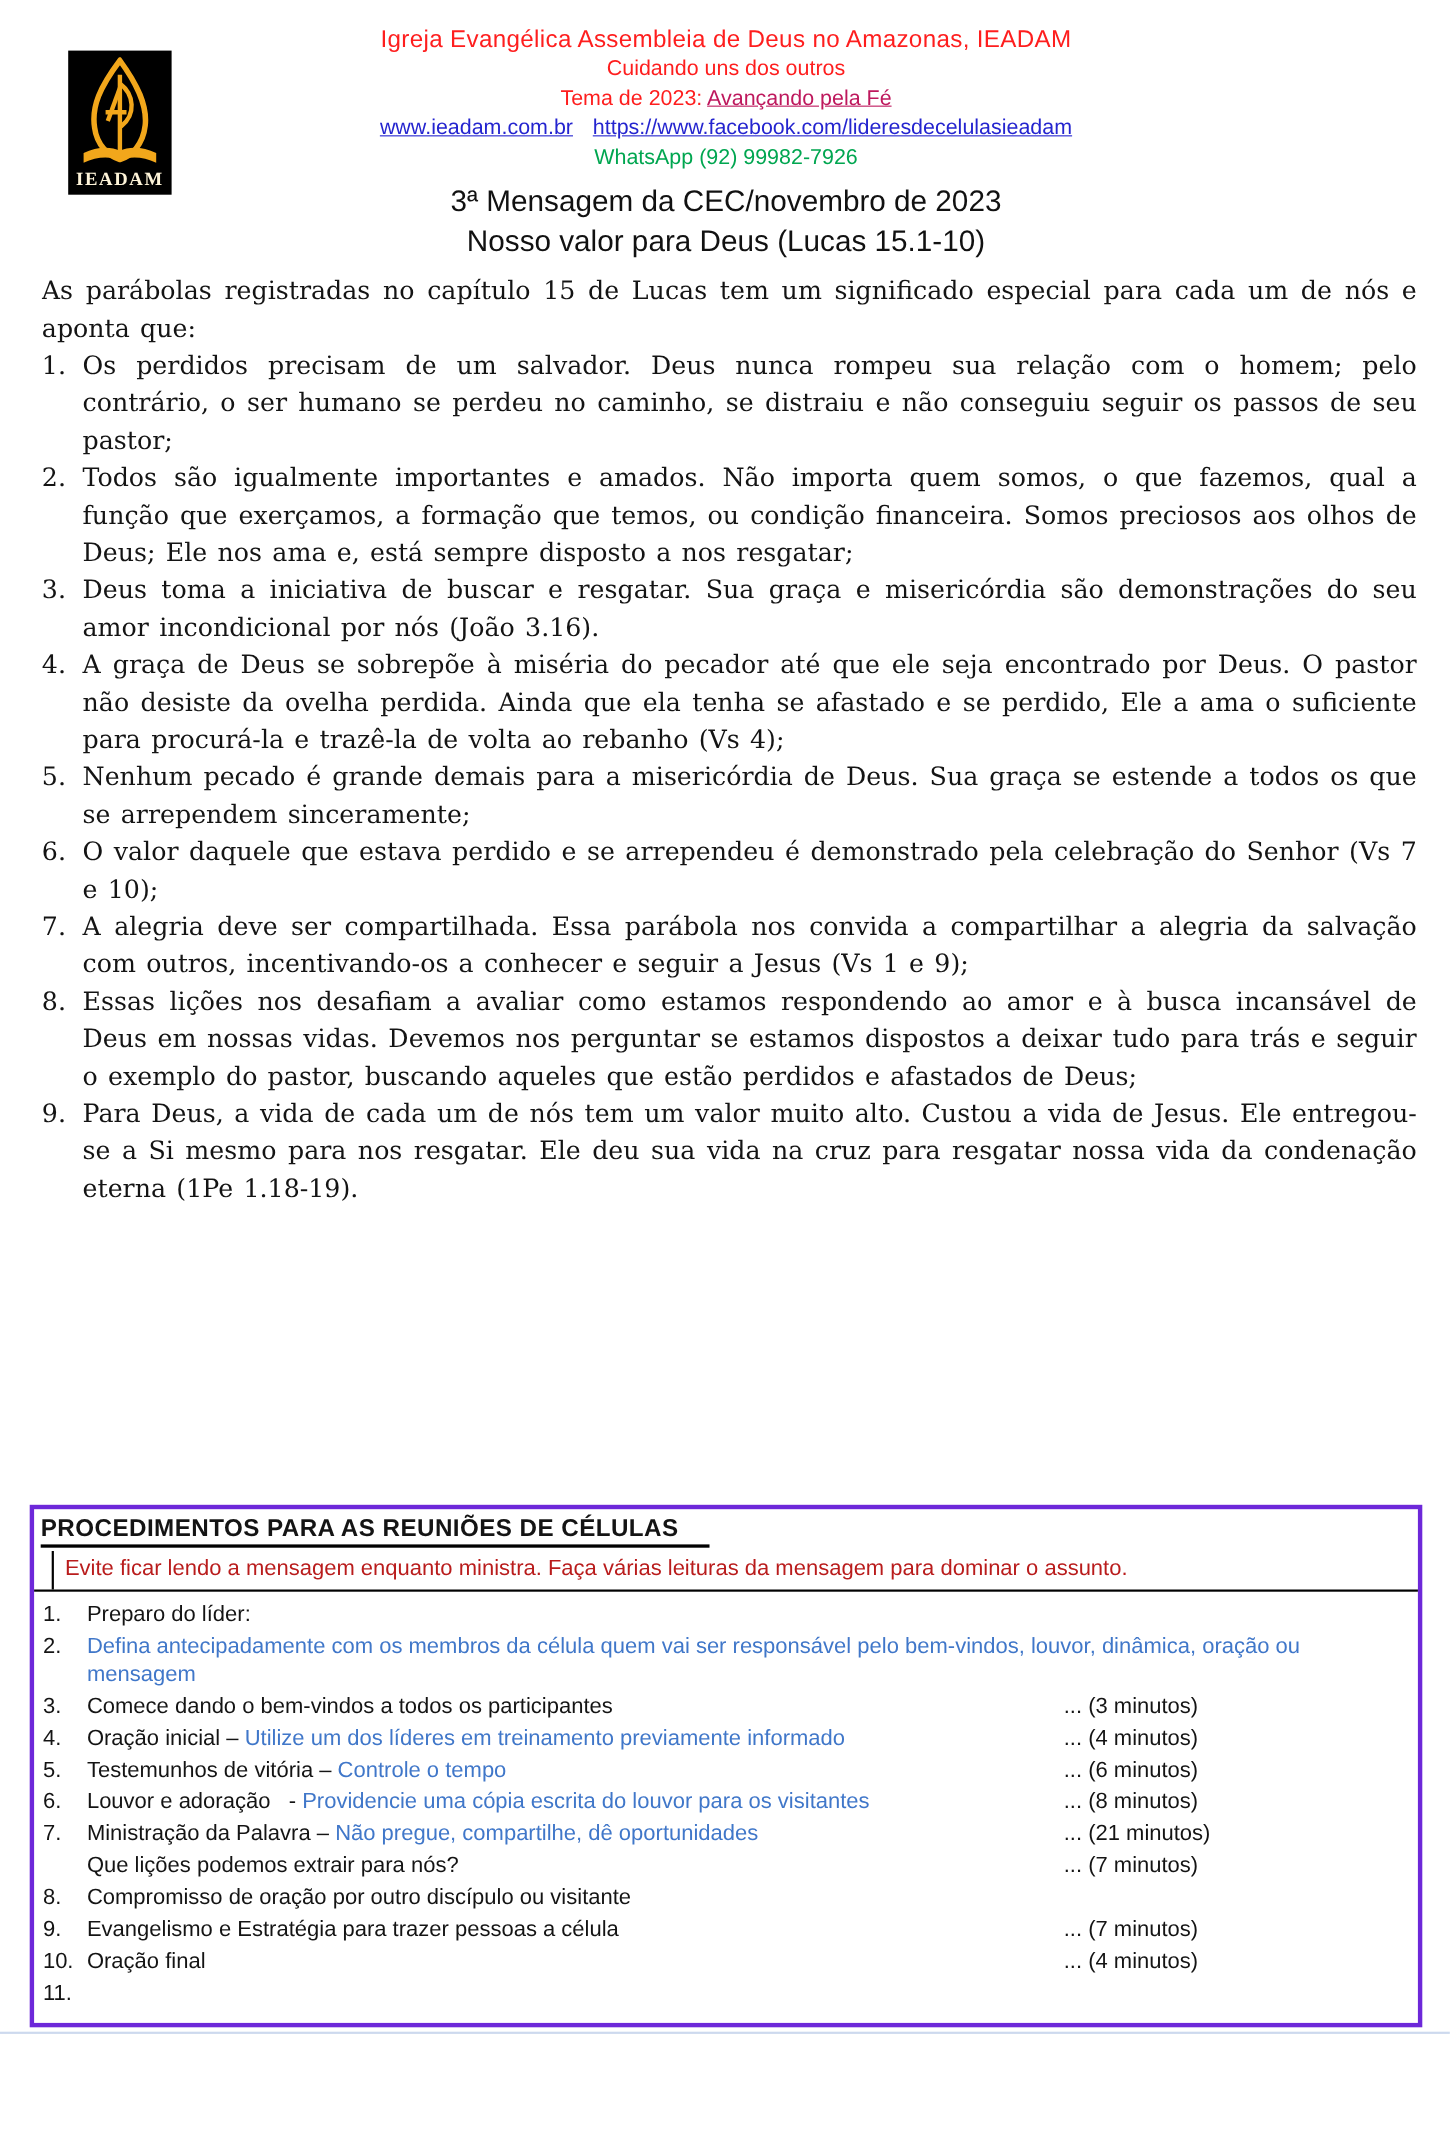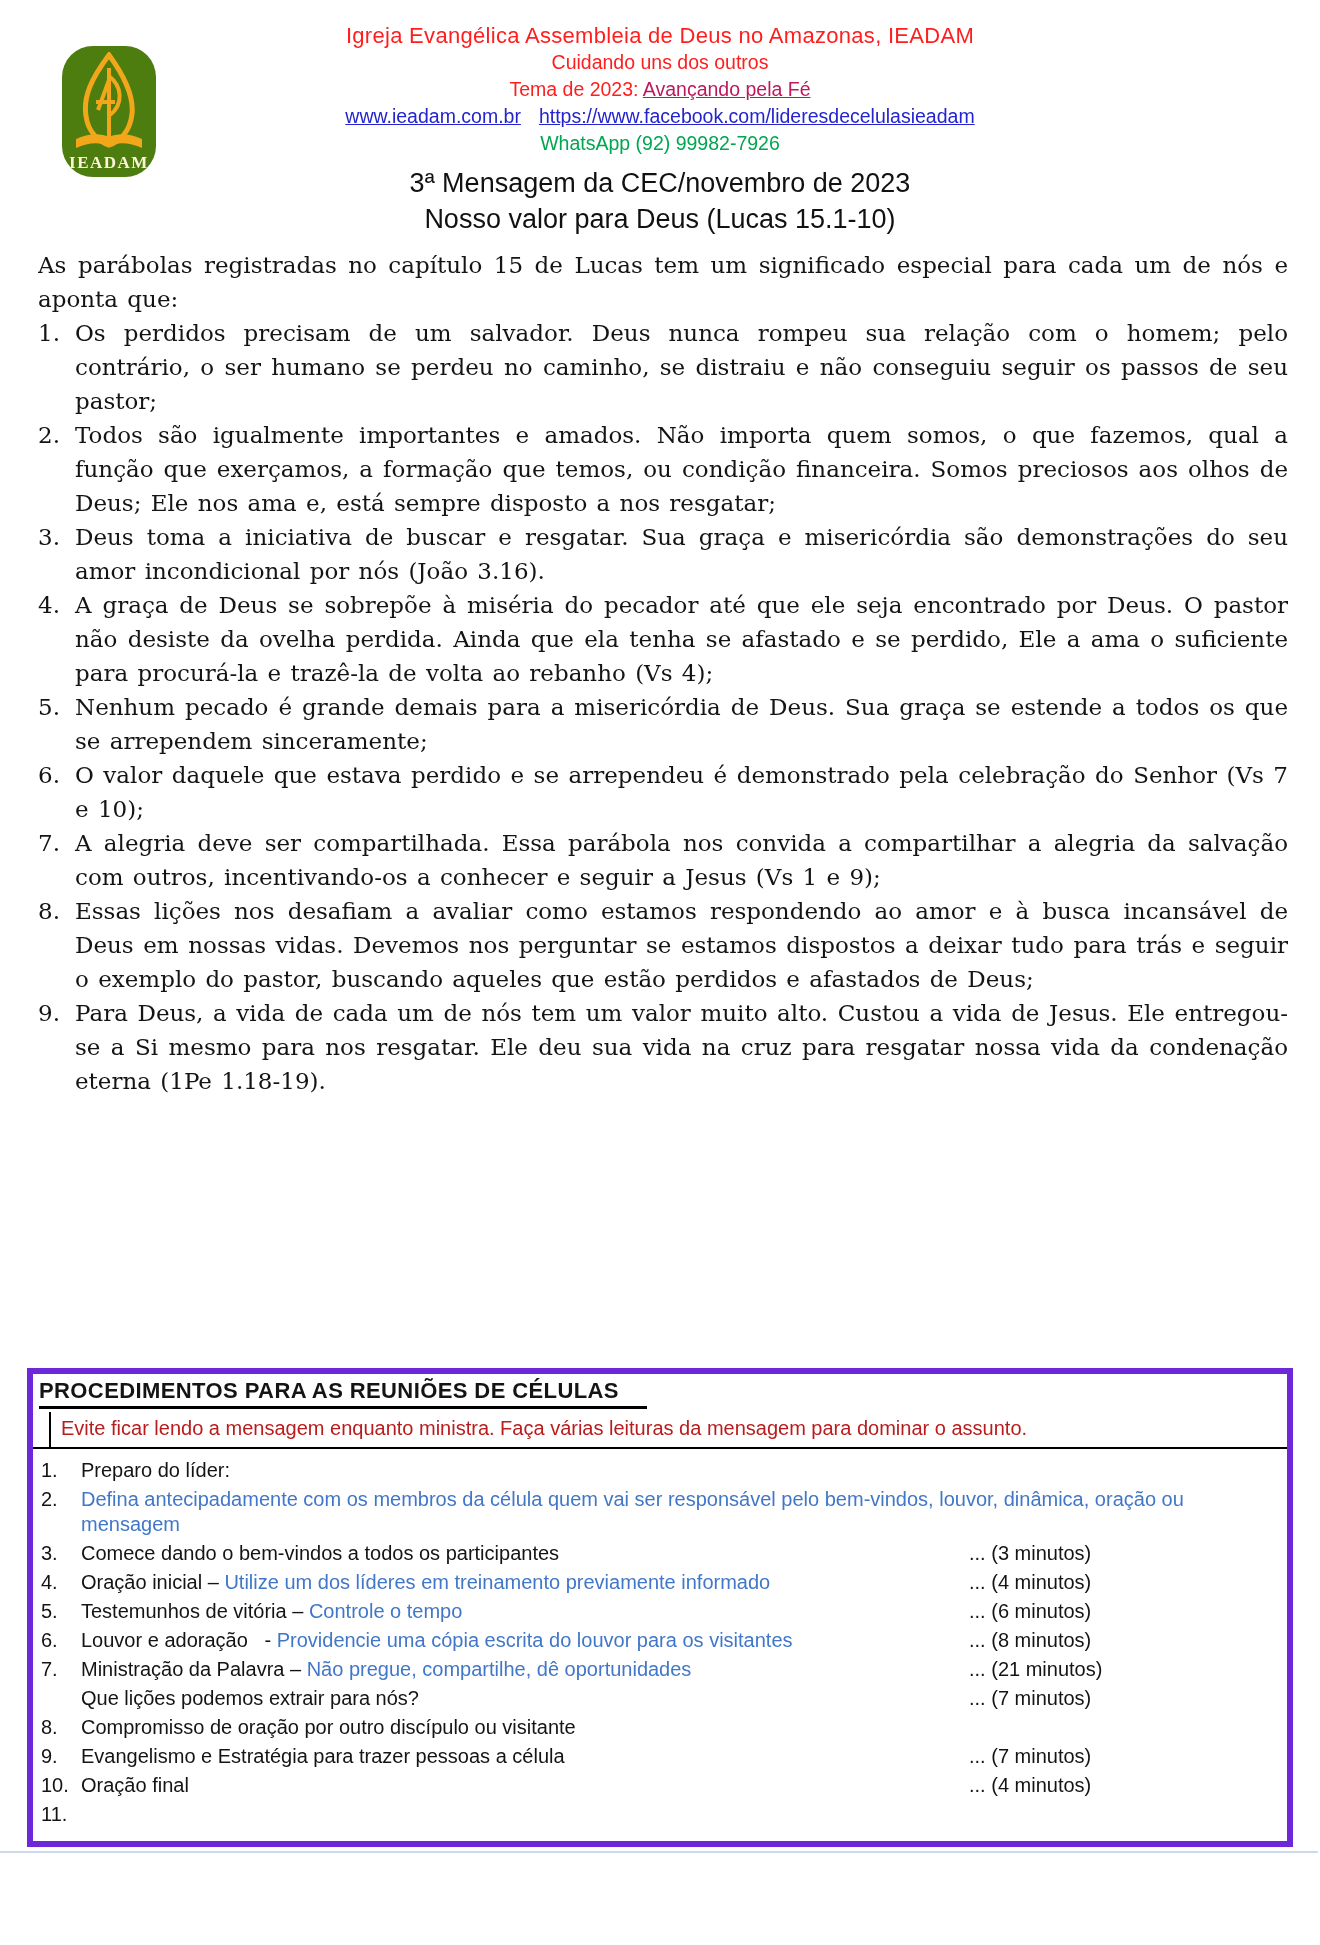--- a/index.html
+++ b/index.html
@@ -5,24 +5,23 @@
   html,body { margin:0; padding:0; background:#ffffff; }
   .page {
     position:relative; width:1320px; height:1945px;
     background:#ffffff; overflow:hidden;
     font-family:"Liberation Sans", sans-serif; color:#141414;
   }
 
   
   .logo {
     position:absolute; left:62px; top:46px; width:94px; height:131px;
-    background:#4d7c0f; box-sizing:border-box;
+    background:#000000; box-sizing:border-box;
     display:flex; flex-direction:column; align-items:center; justify-content:flex-end;
     padding-bottom:5px;
-    border-radius:31px;
   }
   .logo svg { position:absolute; top:6px; left:50%; transform:translateX(-50%); }
   .logo-text {
     font-family:"Liberation Serif", serif; font-weight:bold;
     color:#fdf3d8; font-size:17px; letter-spacing:1.5px; line-height:18px;
   }
   .header-text { padding-top:22px; text-align:center; line-height:27px; }
   .h-line1 { color:#fe1e1e; font-size:22px; letter-spacing:0.3px; }
   .h-line2 { color:#fe1e1e; font-size:19.5px; }
   .h-line3 { font-size:19.5px; }
@@ -47,21 +46,21 @@
   }
   .icebreaker { margin:0 0 34px 0; }
   .intro { margin:0; text-align:justify; }
   .points { list-style:none; margin:0; padding:0; }
   .point { display:flex; }
   .pt-num { flex:none; width:37px; }
   .pt-text { flex:1; text-align:justify; }
 
   
   .proc { position:absolute; left:27px; top:1368px; width:1266px; font-size:20px; }
-  .proc-box { border:6px solid #6d28d9; box-sizing:border-box; }
+  .proc-box { border:4px solid #6d28d9; box-sizing:border-box; }
   .proc-title-row { padding:4px 0 3px 6px; }
   .proc-title {
     font-weight:bold; font-size:22px; letter-spacing:0.4px;
     border-bottom:3px solid #000; padding:0 28px 2px 0; display:inline-block;
   }
   .proc-note-row { border-bottom:2px solid #000; }
   .proc-note {
     margin-left:16px; border-left:2px solid #000;
     padding:5px 6px 7px 10px; color:#b91c1c;
   }

